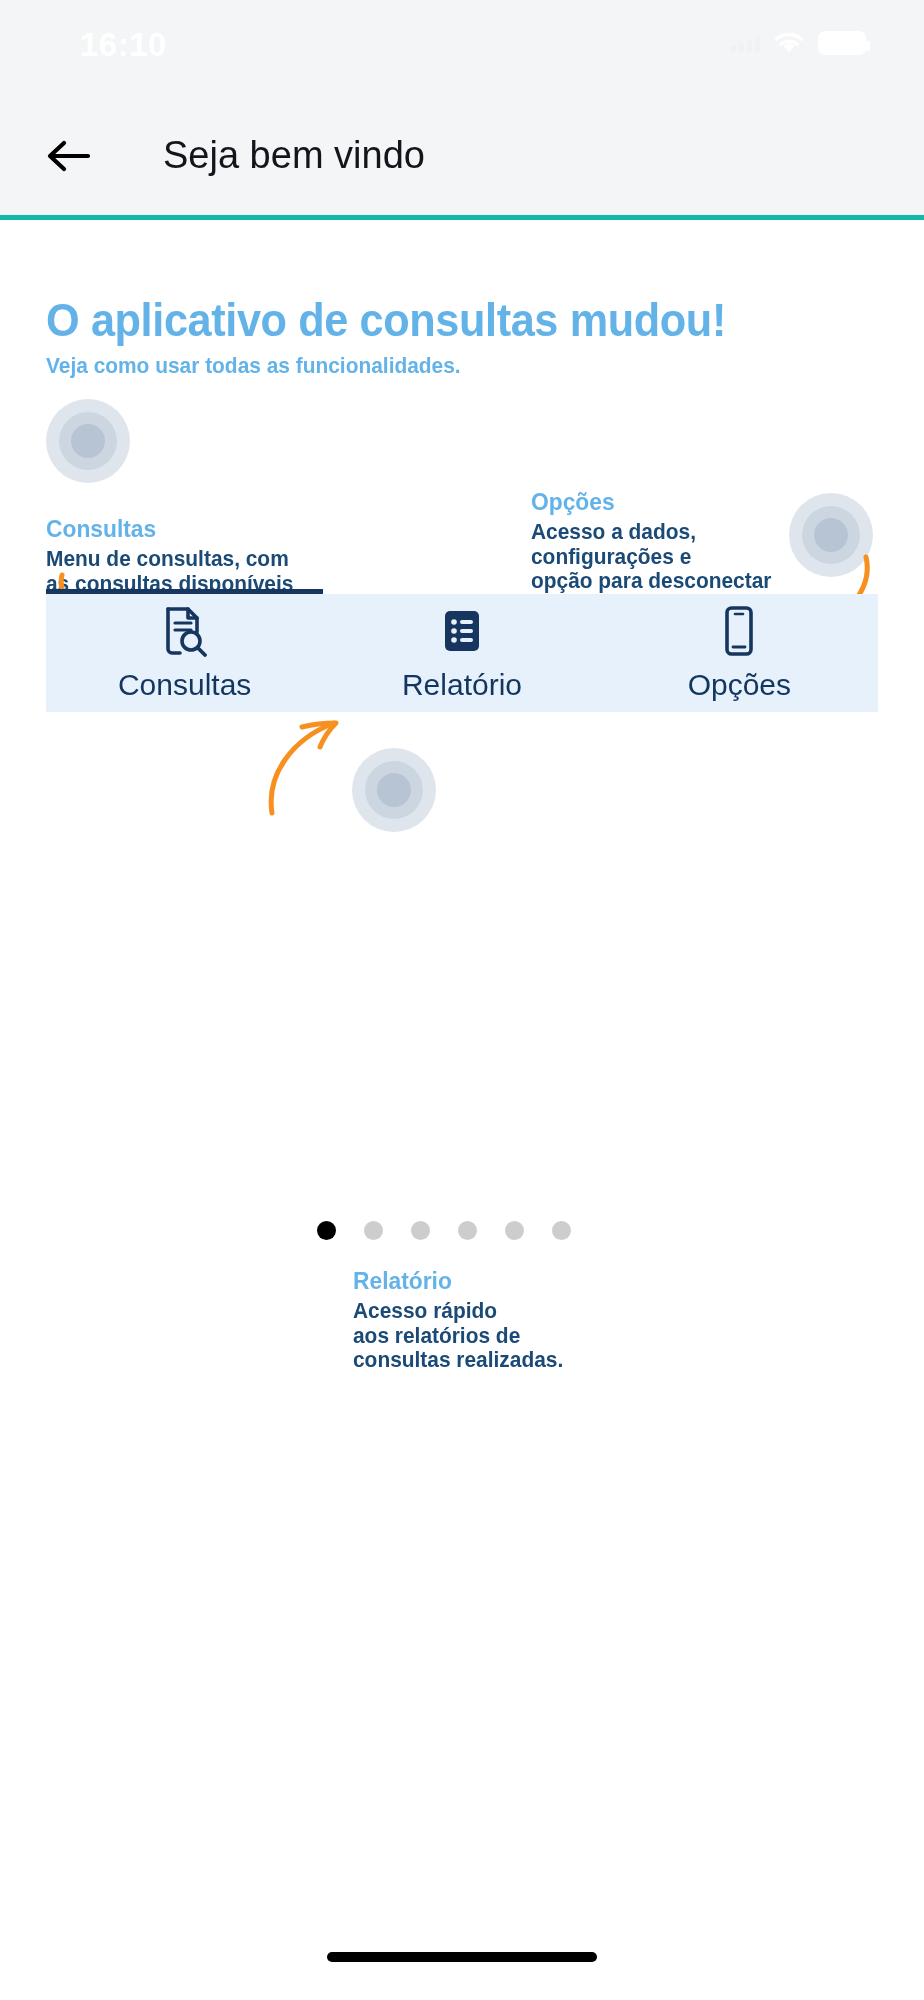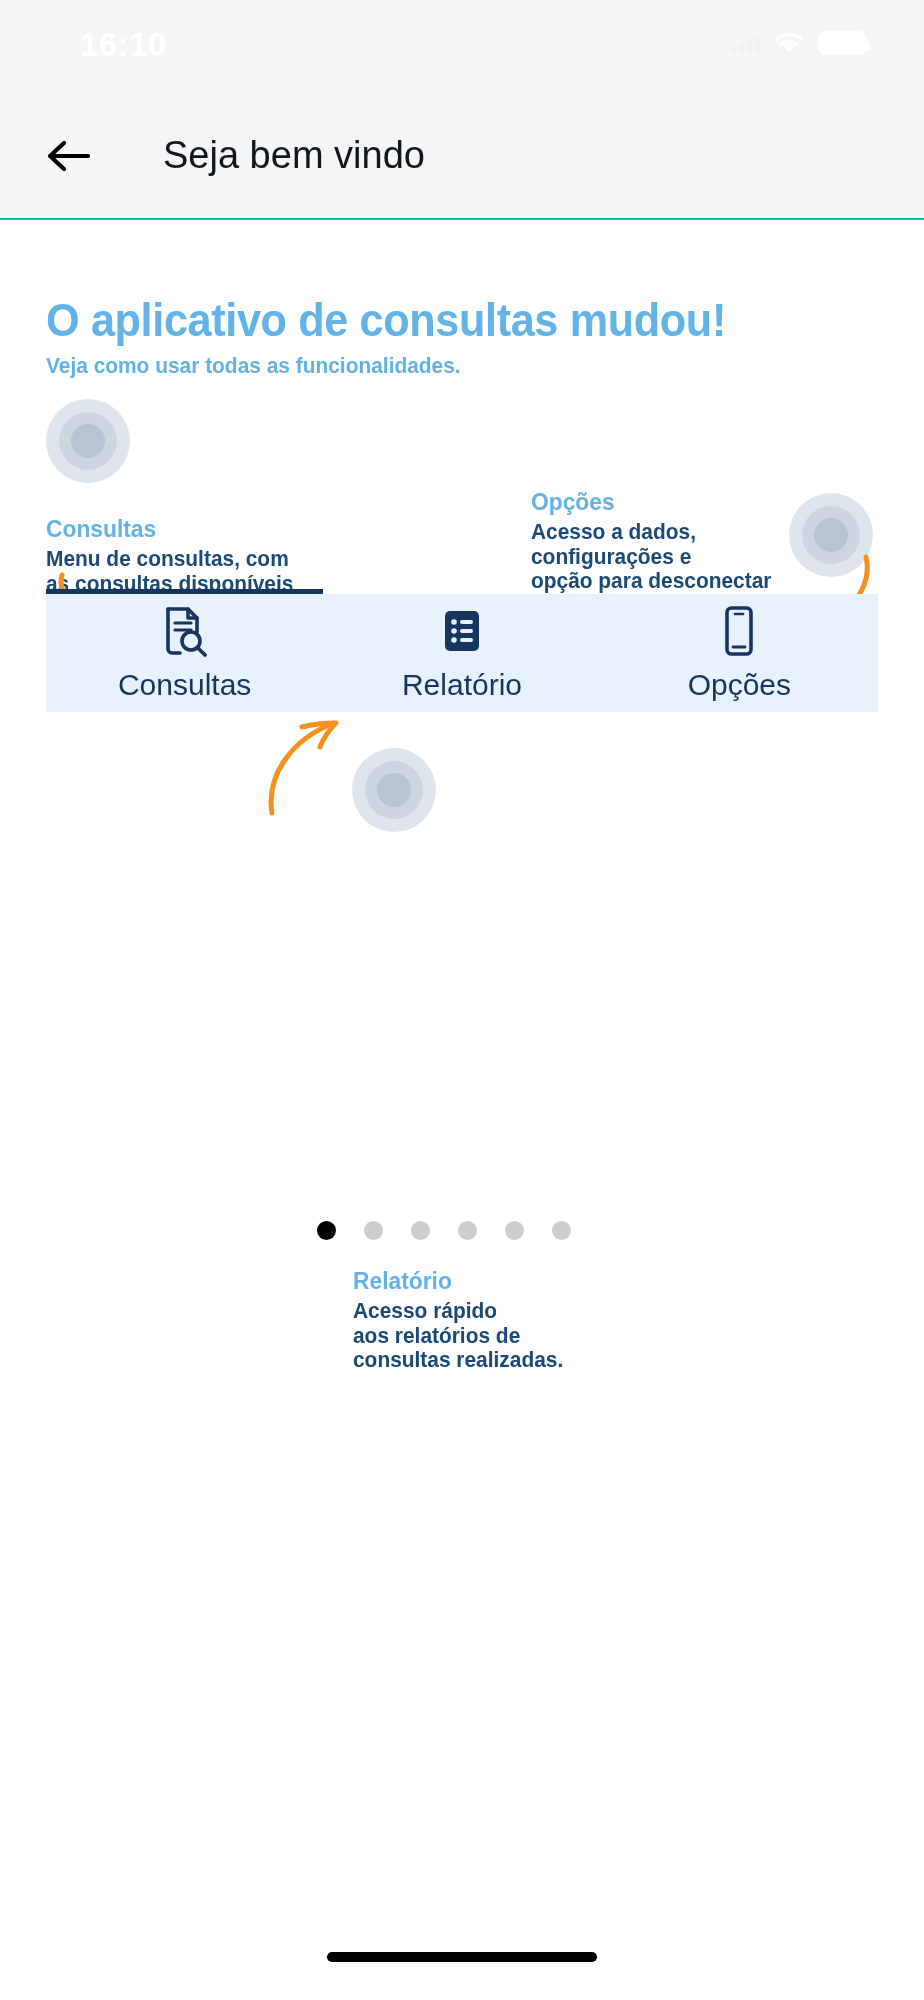--- a/index.html
+++ b/index.html
@@ -34,21 +34,21 @@
     width:48px;height:24px;border:3px solid #ffffff;border-radius:7px;
     position:relative;box-sizing:border-box;background:#ffffff;
   }
   .batt:after{
     content:"";position:absolute;right:-7px;top:7px;width:4px;height:10px;
     background:#ffffff;border-radius:0 2px 2px 0;
   }
   
   .appbar{
     position:absolute;left:0;top:88px;width:924px;height:132px;
-    background:#f4f5f6;border-bottom:2px solid #14b8a6;box-sizing:border-box;
+    background:#f4f5f6;border-bottom:5px solid #14b8a6;box-sizing:border-box;
   }
   .back-btn{
     position:absolute;left:36px;top:36px;width:64px;height:64px;
     display:flex;align-items:center;justify-content:center;cursor:pointer;
   }
   .appbar-title{
     position:absolute;left:163px;top:46px;
     font-size:38px;color:#12161c;font-weight:400;
     font-family:"Liberation Sans", sans-serif;
   }

